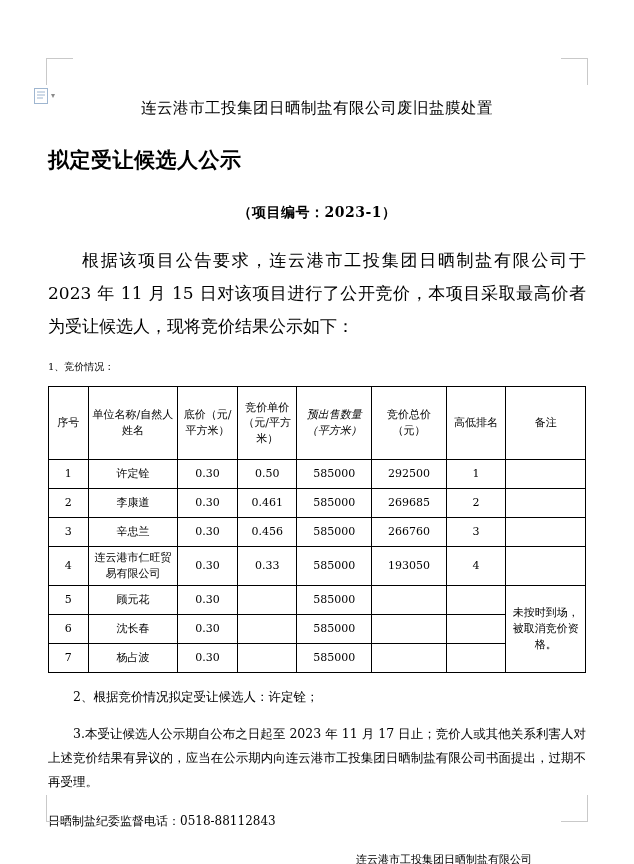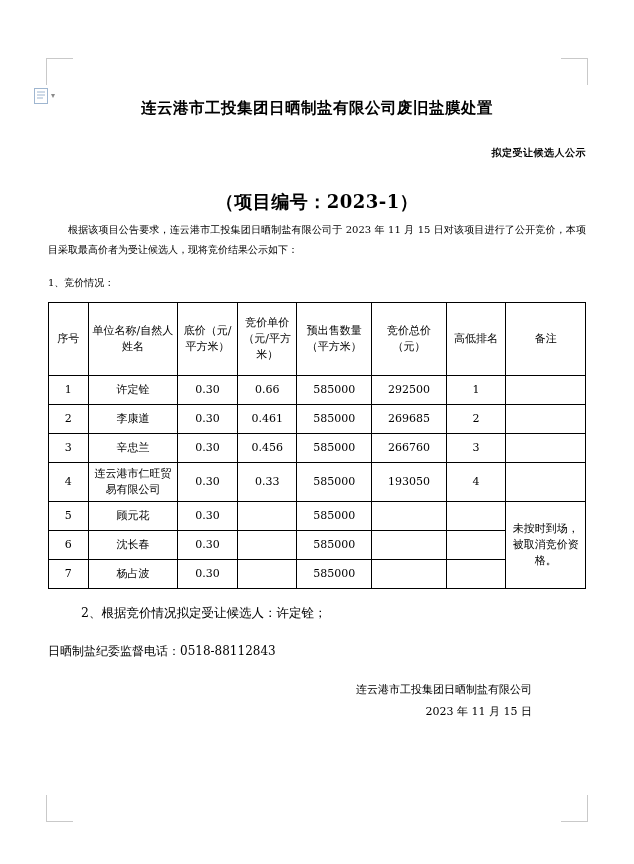--- a/index.html
+++ b/index.html
@@ -44,45 +44,45 @@
   }
   .doc-icon svg { display: block; }
   .doc-icon .caret {
     font-size: 8px;
     color: #8a8a8a;
     line-height: 1;
   }
 
   .title {
     text-align: center;
-    font-weight: bold;
+    font-weight: normal;
     font-size: 15.5px;
     letter-spacing: 0.5px;
     margin: 38px 0 0 0;
     font-family: "DejaVu Serif", "Liberation Serif", serif;
   }
   .title2 {
-    text-align: right;
+    text-align: left;
     font-weight: bold;
-    font-size: 10px;
+    font-size: 21px;
     letter-spacing: 0.5px;
     margin: 27px 0 0 0;
   }
   .subtitle {
     text-align: center;
     font-weight: bold;
-    font-size: 18px;
+    font-size: 14px;
     letter-spacing: 0.5px;
     margin: 30px 0 0 0;
   }
   .para {
-    font-size: 10px;
+    font-size: 17px;
     line-height: 1.95;
     text-align: justify;
-    margin: 6px 0 0 0;
+    margin: 22px 0 0 0;
     text-indent: 2em;
   }
   .section-label {
     font-size: 10px;
     line-height: 1.9;
     margin: 14px 0 0 0;
   }
   table.bid {
     width: 100%;
     border-collapse: collapse;
@@ -101,30 +101,30 @@
   table.bid thead th {
     height: 66px;
   }
   table.bid tbody td {
     height: 22px;
   }
   .col-seq { width: 7%; }
   .col-name { width: 17%; }
   .col-base { width: 11%; }
   .col-unit { width: 11%; }
-  .col-qty { width: 14%; }
+  .col-qty { width: 14%; font-style: italic; }
   .col-total { width: 14%; }
   .col-rank { width: 11%; }
   .col-remark { width: 15%; }
 
   .note-para {
     font-size: 12.5px;
     line-height: 1.95;
     text-align: justify;
-    margin: 12px 0 0 8px;
+    margin: 12px 0 0 0;
     text-indent: 2em;
   }
   .contact {
     font-size: 12px;
     line-height: 1.75;
     margin: 16px 0 0 0;
   }
   .signature {
     font-size: 11px;
     line-height: 1.8;
@@ -172,21 +172,21 @@
         <th class="col-total">竞价总价（元）</th>
         <th class="col-rank">高低排名</th>
         <th class="col-remark">备注</th>
       </tr>
     </thead>
     <tbody>
       <tr>
         <td>1</td>
         <td>许定铨</td>
         <td>0.30</td>
-        <td>0.66</td>
+        <td>0.50</td>
         <td>585000</td>
         <td>292500</td>
         <td>1</td>
         <td></td>
       </tr>
       <tr>
         <td>2</td>
         <td>李康道</td>
         <td>0.30</td>
         <td>0.461</td>
@@ -240,19 +240,20 @@
         <td>0.30</td>
         <td></td>
         <td>585000</td>
         <td></td>
         <td></td>
       </tr>
     </tbody>
   </table>
 
   <p class="note-para">2、根据竞价情况拟定受让候选人：许定铨；</p>
+  <p class="note-para">3.本受让候选人公示期自公布之日起至 2023 年 11 月 17 日止；竞价人或其他关系利害人对上述竞价结果有异议的，应当在公示期内向连云港市工投集团日晒制盐有限公司书面提出，过期不再受理。</p>
 
   <div class="contact">日晒制盐纪委监督电话：0518-88112843</div>
 
   <div class="signature">连云港市工投集团日晒制盐有限公司</div>
   <div class="signature" style="margin-top:2px">2023 年 11 月 15 日</div>
 
 </div>
 
 </body></html>

